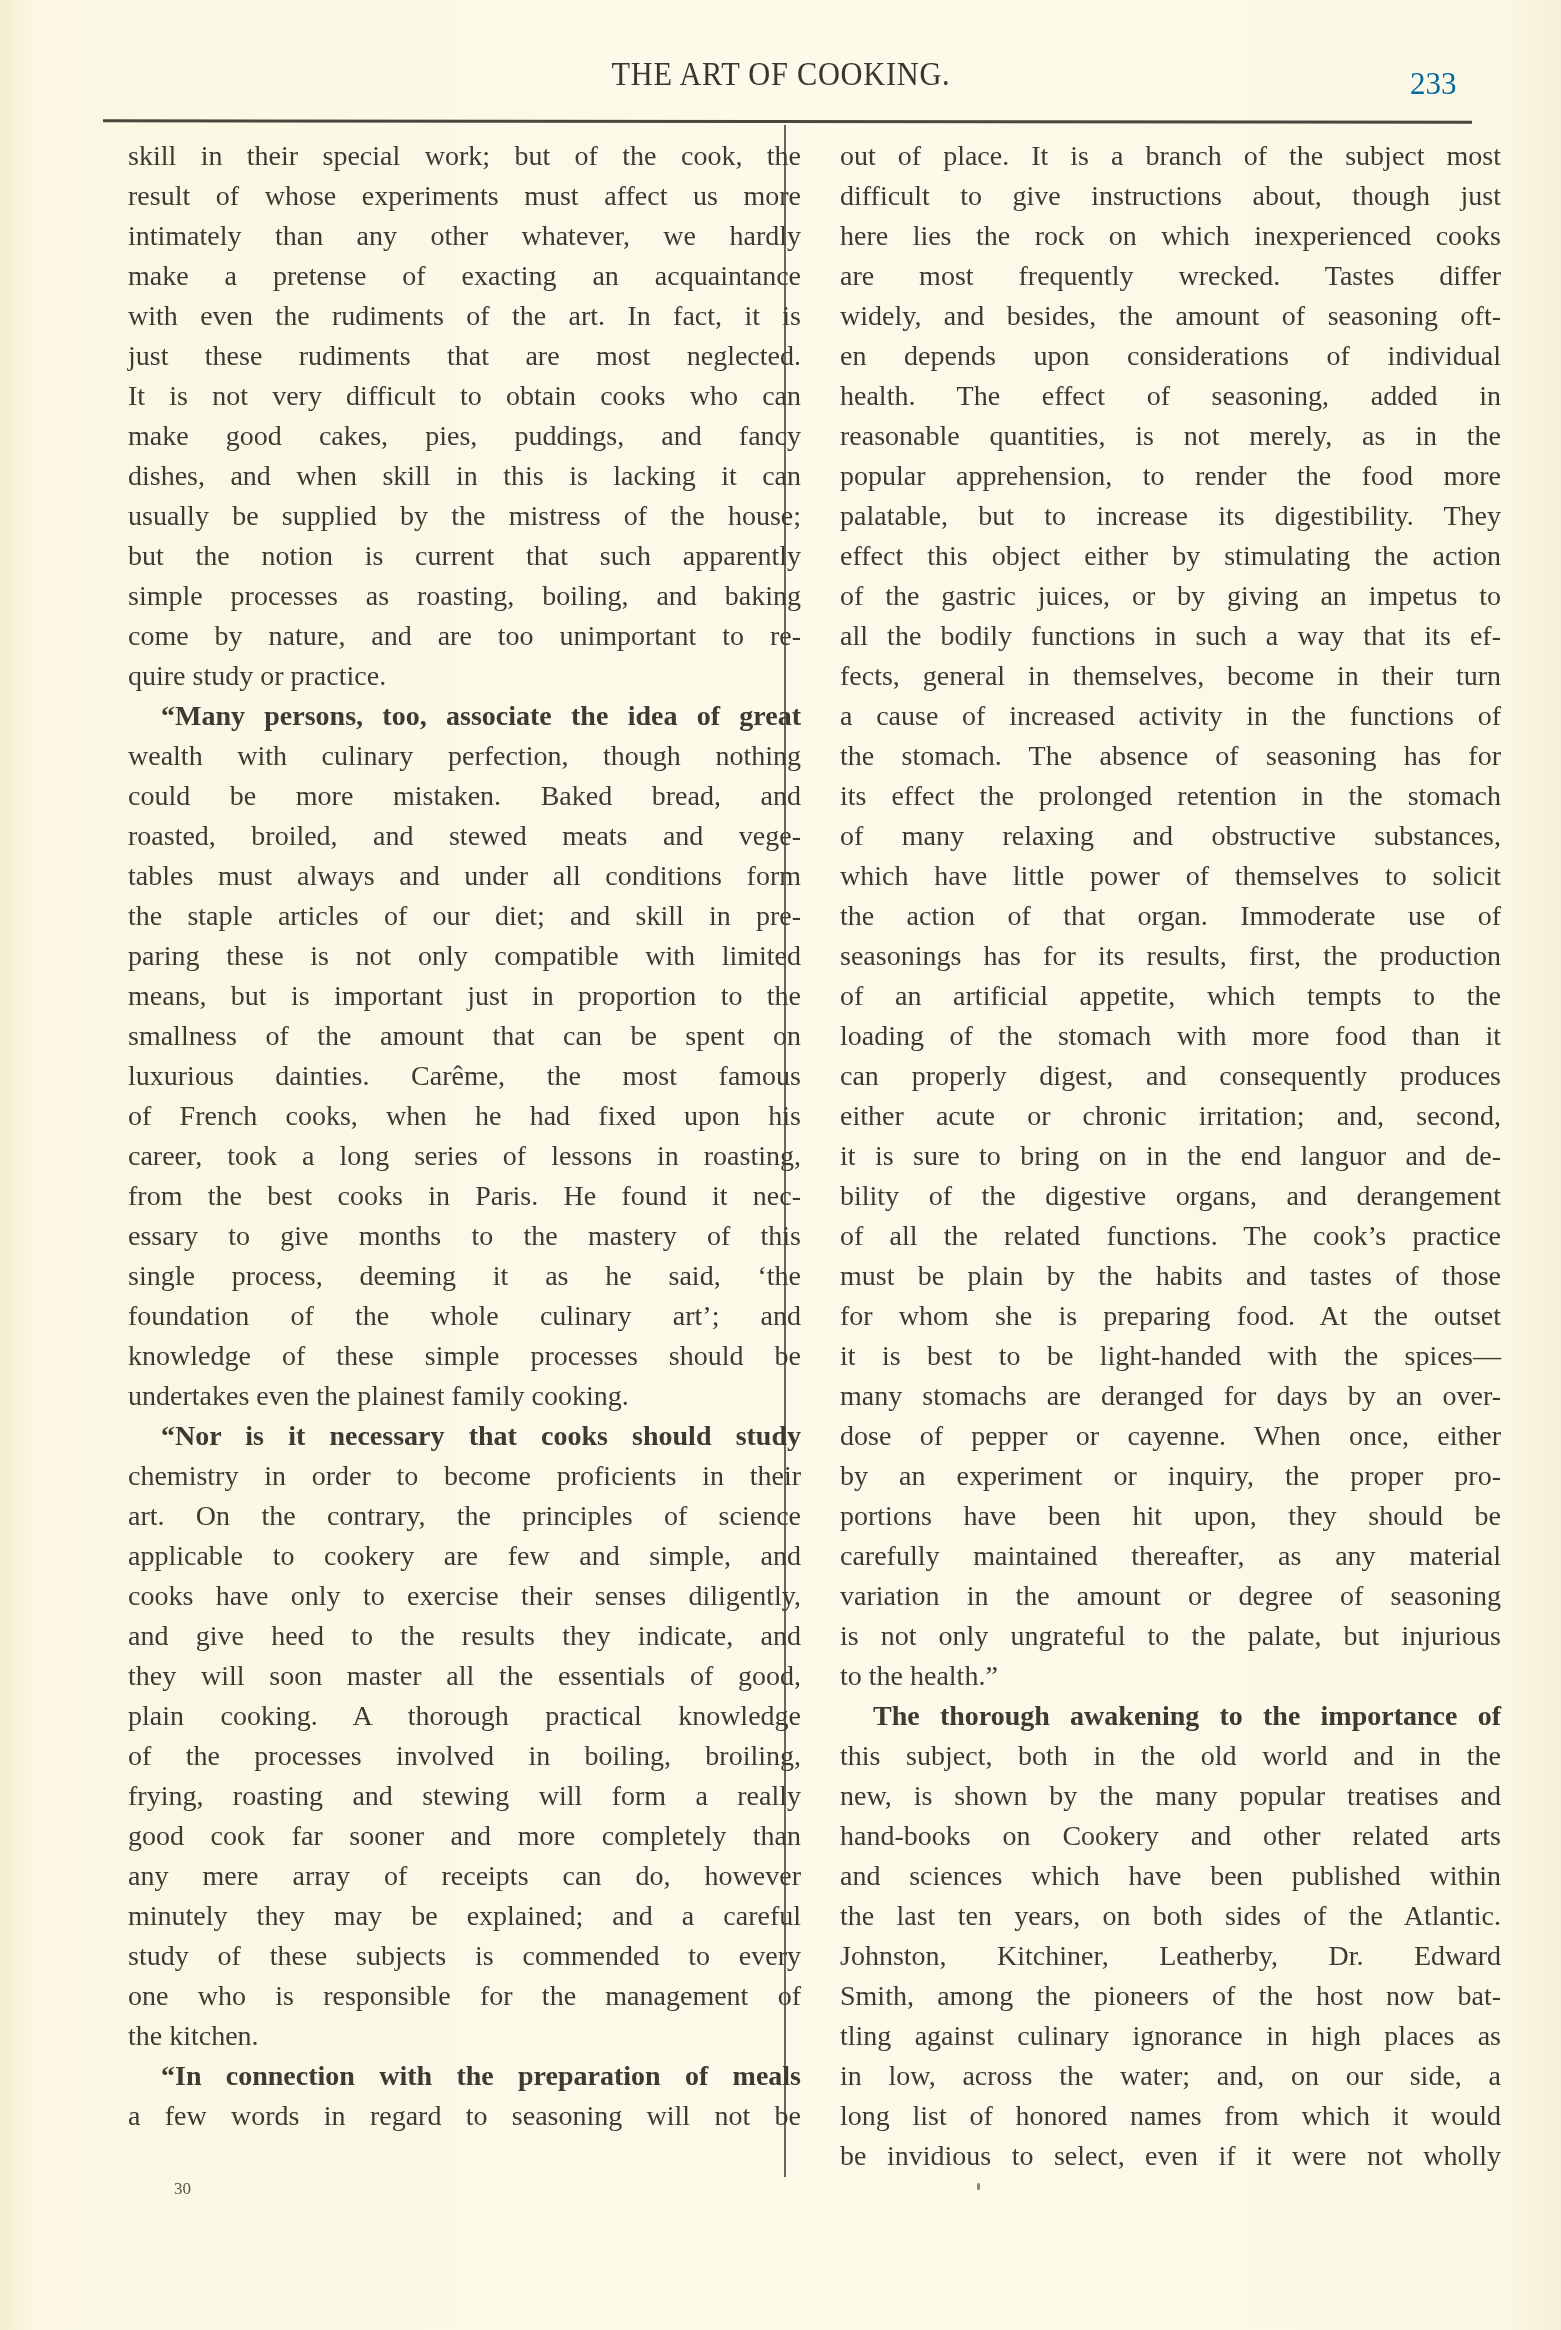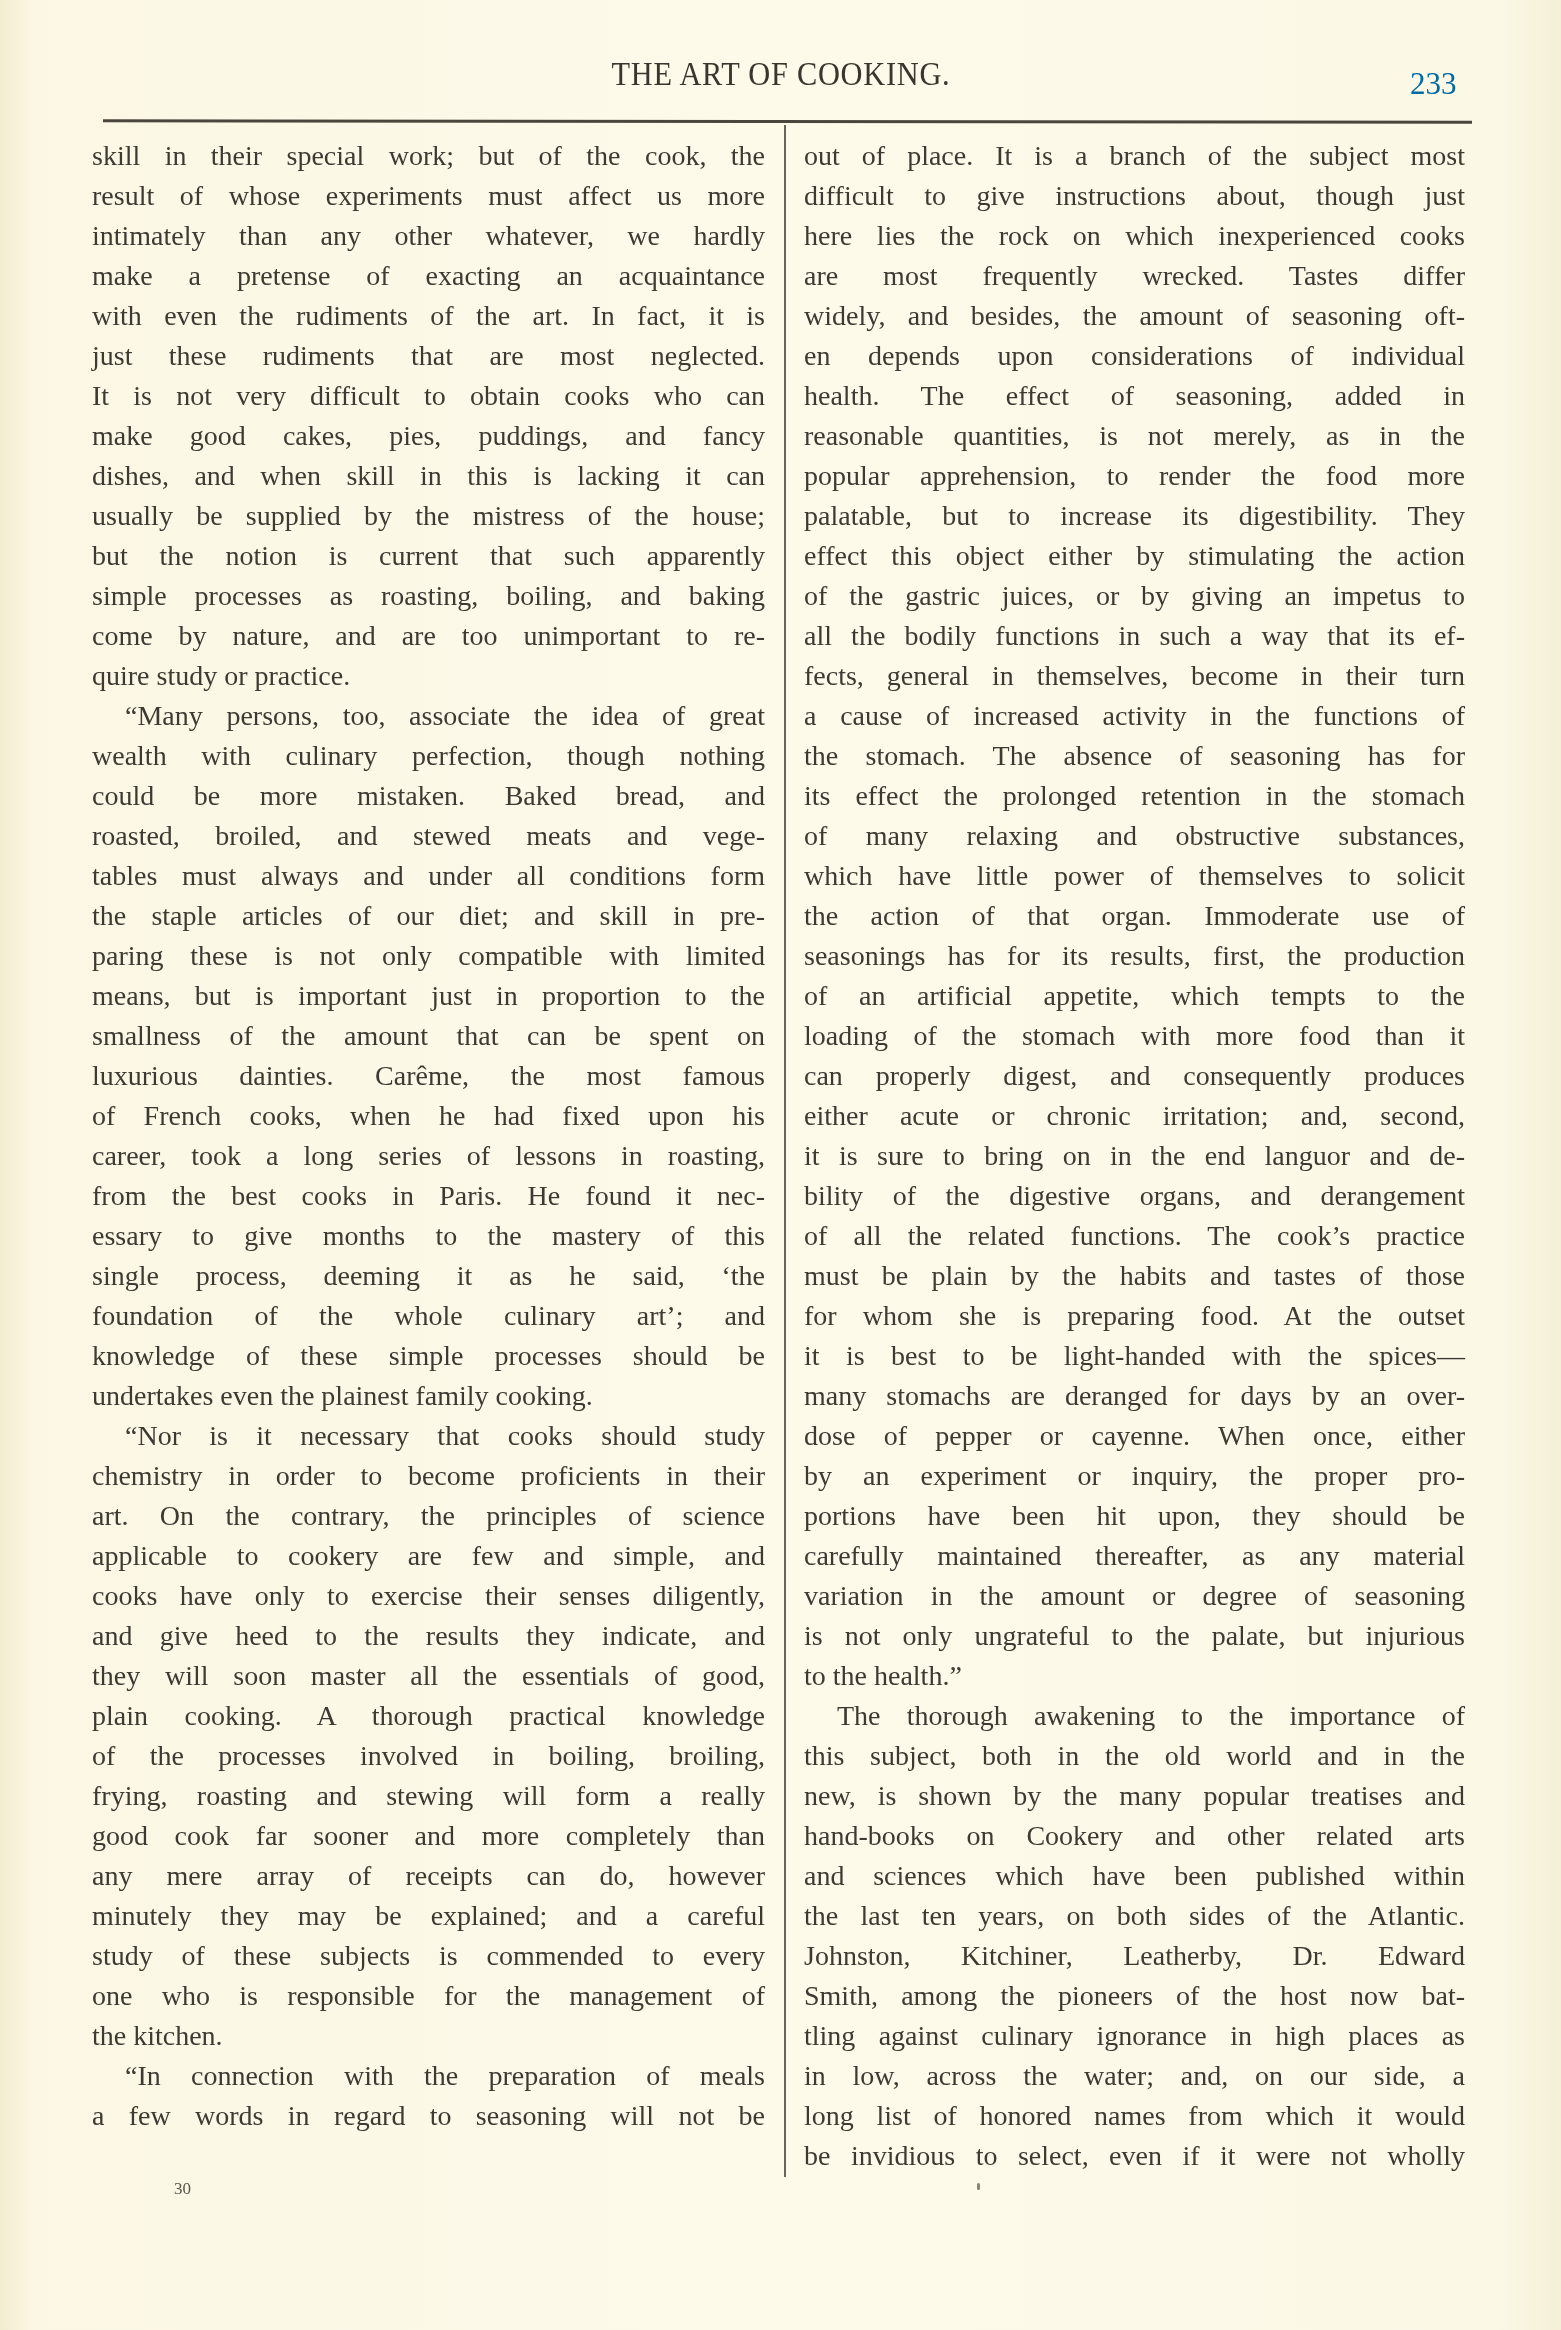--- a/index.html
+++ b/index.html
@@ -19,30 +19,30 @@
     .page-number {
       position: absolute; left: 1410px; top: 66px; font-size: 31px; color: #0369a1;
     }
     .rule {
       position: absolute; left: 103px; width: 1369px; top: 120px; height: 2.5px;
       background: #4a463c; transform: rotate(0.06deg);
     }
     .col-divider {
       position: absolute; left: 784px; top: 125px; width: 1.6px; height: 2052px; background: #6a655a;
     }
-    .column { position: absolute; top: 136px; width: 673px; }
+    .column { position: absolute; top: 136px; width: 673px; margin-left: 36px; }
     .column.left { left: 92px; }
     .column.right { left: 804px; width: 661px; }
     .line {
       display: block; height: 40px; line-height: 40px; font-size: 28px;
       text-align: justify; text-align-last: justify; white-space: nowrap;
       overflow: visible; color: #3e3a32;
     }
     .line.last { text-align-last: left; }
-    .line.indent { padding-left: 33px; }
+    .line.indent { padding-left: 33px; font-weight: bold; }
     .signature {
       position: absolute; left: 174px; top: 2179px; font-size: 17px; color: #5a554a;
     }
     .speck { position: absolute; width: 3.3px; height: 7.4px; background: #8a8272; border-radius: 1.6px; }
   </style>
 </head>
 <body>
 
 <div>
   <div class="header-title">THE ART OF COOKING.</div>

